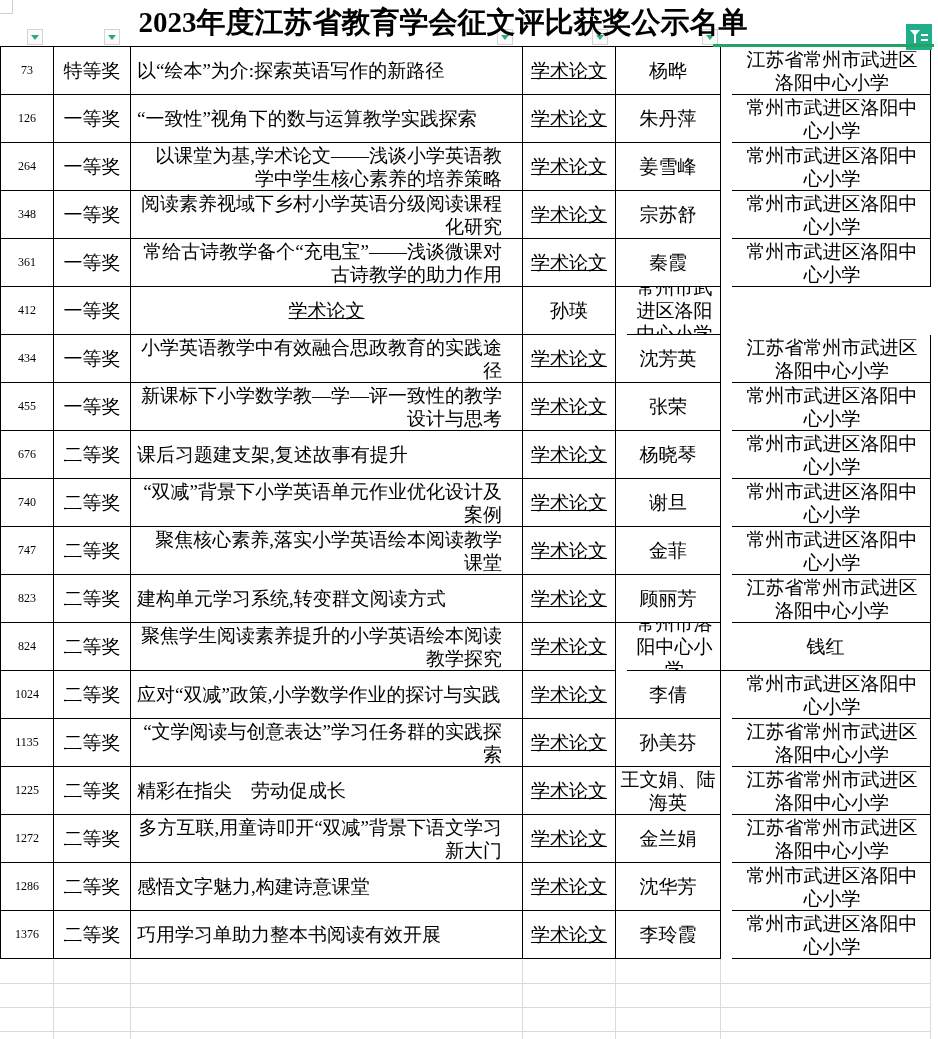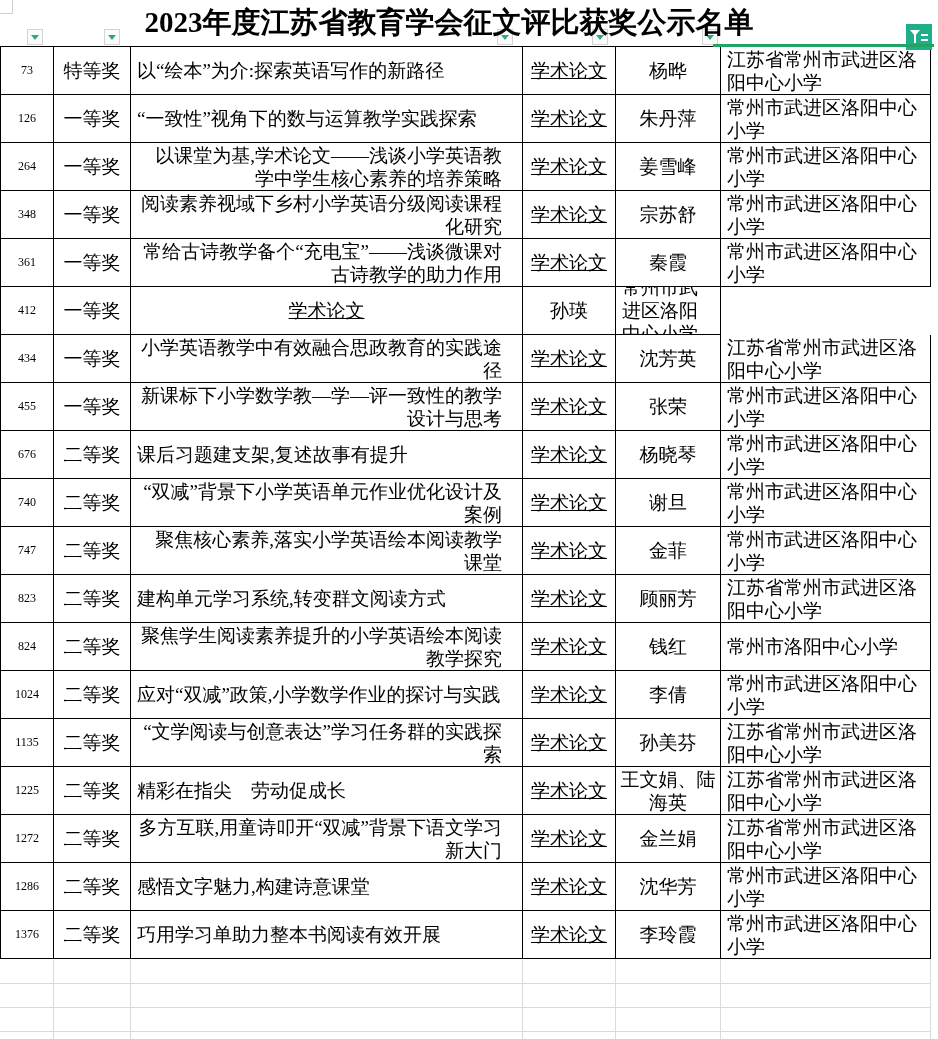--- a/index.html
+++ b/index.html
@@ -5,21 +5,21 @@
   html,body{margin:0;padding:0;}
   body{
     width:938px;height:1039px;position:relative;background:#ffffff;
     font-family:"Liberation Serif","DejaVu Serif",serif;
     color:#000;overflow:hidden;
   }
   
   .sheet-corner{position:absolute;left:0;top:0;width:12px;height:13px;
     border-right:1px solid #cfcfcf;border-bottom:1px solid #cfcfcf;background:#fff;}
   
-  .title-row{position:absolute;left:17px;top:0;width:864px;height:46px;
+  .title-row{position:absolute;left:11px;top:0;width:864px;height:46px;
     display:flex;align-items:center;justify-content:center;z-index:3;pointer-events:none;}
   .title-row span{font-size:29px;font-weight:bold;letter-spacing:0px;white-space:nowrap;}
   
   .fbtn{position:absolute;top:29px;width:16px;height:16px;background:#fbfbfb;
     border:1px solid #d4d4d4;box-sizing:border-box;display:flex;align-items:center;
     justify-content:center;z-index:2;cursor:pointer;}
   .fbtn .tri{width:0;height:0;border-left:4px solid transparent;border-right:4px solid transparent;
     border-top:5px solid #2ca97e;font-size:0;line-height:0;}
   .fbtn-1{left:27px;} .fbtn-2{left:104px;} .fbtn-3{left:497px;}
   .fbtn-4{left:592px;} .fbtn-5{left:702px;}
@@ -38,21 +38,21 @@
     border-left:1px solid #000;box-sizing:content-box;z-index:1;}
   .trow{display:grid;grid-template-columns:53px 77px 392px 93px 105px 210px;height:48px;}
   .cell{border-right:1px solid #000;border-bottom:1px solid #000;box-sizing:border-box;
     display:flex;align-items:center;font-size:19px;line-height:23px;overflow:hidden;
     word-break:break-all;}
   .c-no{justify-content:center;font-size:12px;}
   .c-award{justify-content:center;}
   .c-work{justify-content:flex-start;padding-left:6px;padding-right:20px;text-align:right;}
   .c-cat{justify-content:center;text-decoration:underline;}
   .c-author{justify-content:center;text-align:center;}
-  .c-school{justify-content:flex-start;padding-left:6px;padding-right:4px;text-align:left;}
+  .c-school{justify-content:flex-start;padding-left:6px;padding-right:4px;text-align:center;margin-left:11px;}
   
   .empty-area{position:absolute;left:0;top:959px;width:938px;height:80px;z-index:0;}
   .hline{position:absolute;left:0;width:930px;height:1px;background:#dadada;}
   .vline{position:absolute;top:0;width:1px;height:80px;background:#dadada;}
 </style>
 </head>
 <body>
 
 <div class="sheet-corner"></div>
 
@@ -178,22 +178,22 @@
       <div class="cell c-work">建构单元学习系统,转变群文阅读方式</div>
       <div class="cell c-cat">学术论文</div>
       <div class="cell c-author">顾丽芳</div>
       <div class="cell c-school">江苏省常州市武进区洛阳中心小学</div>
     </div>
     <div class="trow">
       <div class="cell c-no">824</div>
       <div class="cell c-award">二等奖</div>
       <div class="cell c-work">聚焦学生阅读素养提升的小学英语绘本阅读教学探究</div>
       <div class="cell c-cat">学术论文</div>
+      <div class="cell c-school">常州市洛阳中心小学</div>
       <div class="cell c-author">钱红</div>
-      <div class="cell c-school">常州市洛阳中心小学</div>
     </div>
     <div class="trow">
       <div class="cell c-no">1024</div>
       <div class="cell c-award">二等奖</div>
       <div class="cell c-work">应对“双减”政策,小学数学作业的探讨与实践</div>
       <div class="cell c-cat">学术论文</div>
       <div class="cell c-author">李倩</div>
       <div class="cell c-school">常州市武进区洛阳中心小学</div>
     </div>
     <div class="trow">

